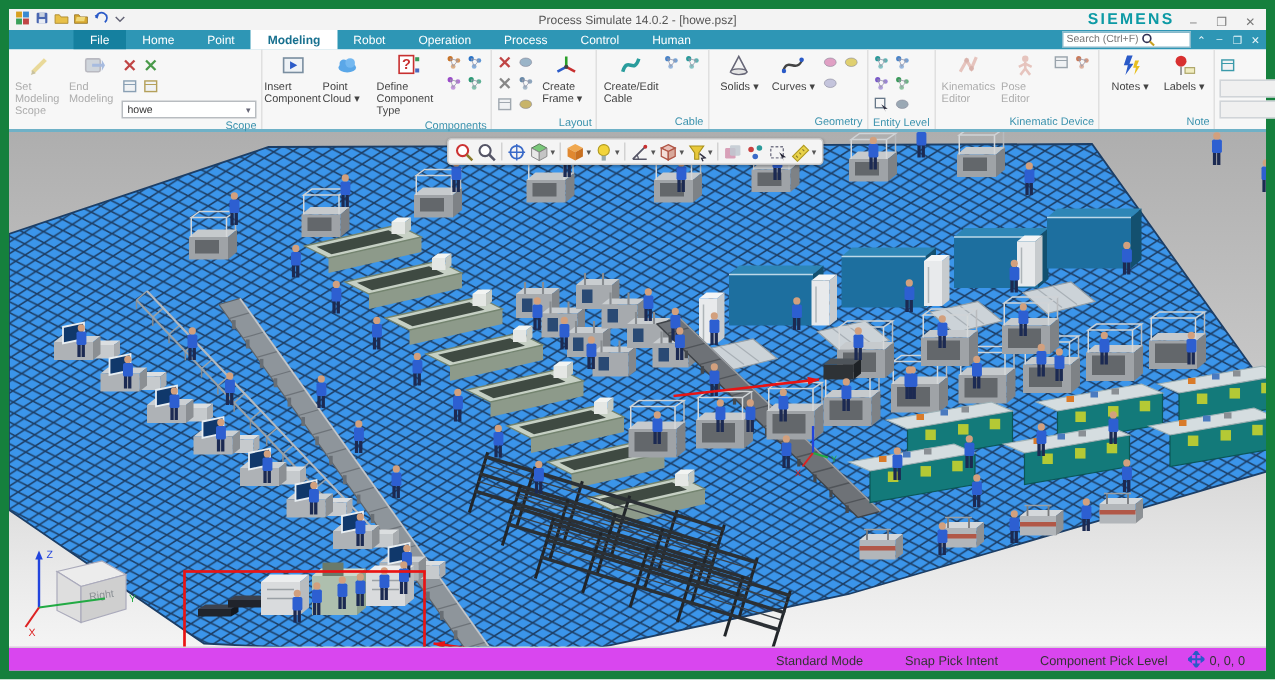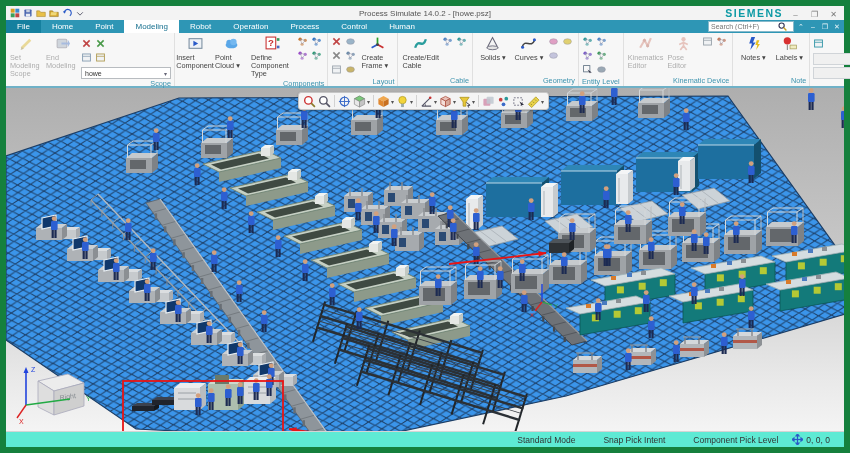--- a/index.html
+++ b/index.html
@@ -9,24 +9,24 @@
 .titlebar{height:14px;background:#f3f3f3;display:flex;align-items:center;padding:0 4px;position:relative;flex:0 0 auto}
 .qa{display:flex;gap:3px;align-items:center;z-index:2}
 .title{position:absolute;left:0;right:0;text-align:center;font-size:8px;color:#555;z-index:1}
 .tb-right{margin-left:auto;display:flex;align-items:flex-end;gap:6px;z-index:2;background:#f3f3f3;padding-left:6px}
 .brand{color:#0d9aa5;font-weight:bold;font-size:10.5px;letter-spacing:1.5px}
 .winbtn{width:13px;text-align:center;color:#777;font-size:8px;cursor:default}
 
 .tabbar{height:13px;background:#2e96b5;display:flex;align-items:stretch;color:#fff;font-size:8px;flex:0 0 auto}
 .tab{padding:0 11px;display:flex;align-items:center;cursor:default;white-space:nowrap}
 .tab.file{background:#15809f}
-.tab.selected{background:#fff;color:#17708f;font-weight:normal}
+.tab.selected{background:#fff;color:#17708f;font-weight:bold}
 .tab-right{margin-left:auto;display:flex;align-items:center;gap:2px;padding-right:2px}
 .search{width:86px;height:11px;background:#fff;border:1px solid #87b9cb;display:flex;align-items:center;padding:0 2px}
-.search input{border:none;outline:none;width:67px;font-size:7px;color:#888;font-family:inherit;background:transparent}
+.search input{border:none;outline:none;width:50px;font-size:7px;color:#888;font-family:inherit;background:transparent}
 .minibtn{color:#eaf6fa;font-size:7px;width:10px;text-align:center}
 
 .ribbon{height:55px;background:#f7f7f7;border-bottom:2px solid #6fb1c7;display:flex;font-size:7.3px;color:#444;flex:0 0 auto}
 .group{display:flex;flex-direction:column;border-right:1px solid #e0e0e0;padding:1px 3px 0}
 .group-items{display:flex;align-items:flex-start;gap:2px;flex:1}
 .group-label{text-align:right;color:#3d93ae;font-size:7.3px;height:10px;line-height:10px;white-space:nowrap}
 .bigbtn{min-width:34px;max-width:56px;display:flex;flex-direction:column;align-items:center;gap:1px;padding:2px 1px 0;border-radius:2px}
 .bigbtn .lbl{text-align:left;line-height:1.12;white-space:normal}
 .bigbtn.disabled{opacity:.42}
 .col{display:flex;flex-direction:column;gap:2px;padding-top:2px}
@@ -38,21 +38,21 @@
 .combo.disabled{background:#f0f0f0;color:#a0a6ab;border-color:#d0d4d8}
 
 .viewport{position:relative;flex:1;background:linear-gradient(180deg,#aeaeae 0%,#c6c6c6 45%,#e9e9e9 85%,#f4f4f4 100%);overflow:hidden}
 .scene{position:absolute;left:0;top:0}
 .vp-toolbar{position:absolute;left:292px;top:4px;height:18px;background:#f4f4f4;border:1px solid #c6c6c6;border-radius:3px;display:flex;align-items:center;padding:0 3px;box-shadow:0 1px 2px rgba(0,0,0,.3)}
 .vp-sep{width:1px;height:12px;background:#d2d2d2;margin:0 2px}
 .vp-ic{display:flex;align-items:center;padding:0 1px}
 .vp-ic .arr{font-size:6px;color:#555;margin-left:1px}
 .navcube{position:absolute;left:6px;bottom:6px}
 
-.statusbar{height:16px;background:#5eead4;border-top:1px solid #d4d4d4;display:flex;align-items:center;justify-content:flex-end;gap:0;font-size:8.5px;color:#333;flex:0 0 auto}
+.statusbar{height:16px;background:#d946ef;border-top:1px solid #d4d4d4;display:flex;align-items:center;justify-content:flex-end;gap:0;font-size:8.5px;color:#333;flex:0 0 auto}
 .sb-item{padding:0 14px;white-space:nowrap}
 .sb-coords{display:flex;align-items:flex-end;gap:3px;padding-right:14px}
 </style>
 </head>
 <body>
 
 <div class="window">
 
   <div class="titlebar">
     <div class="qa" id="qa">
@@ -85,21 +85,21 @@
     <div class="title">Process Simulate 14.0.2 - [howe.psz]</div>
     <div class="tb-right">
       <span class="brand">SIEMENS</span>
       <span class="winbtn">–</span>
       <span class="winbtn">❐</span>
       <span class="winbtn">✕</span>
     </div>
   </div>
 
   <div class="tabbar">
-    <span id="tabs" style="display: flex;">
+    <span id="tabs" style="display: flex; margin-left: 43px;">
         <div class="tab file">File</div>
         <div class="tab">Home</div>
         <div class="tab">Point</div>
         <div class="tab selected">Modeling</div>
         <div class="tab">Robot</div>
         <div class="tab">Operation</div>
         <div class="tab">Process</div>
         <div class="tab">Control</div>
         <div class="tab">Human</div>
       </span>

